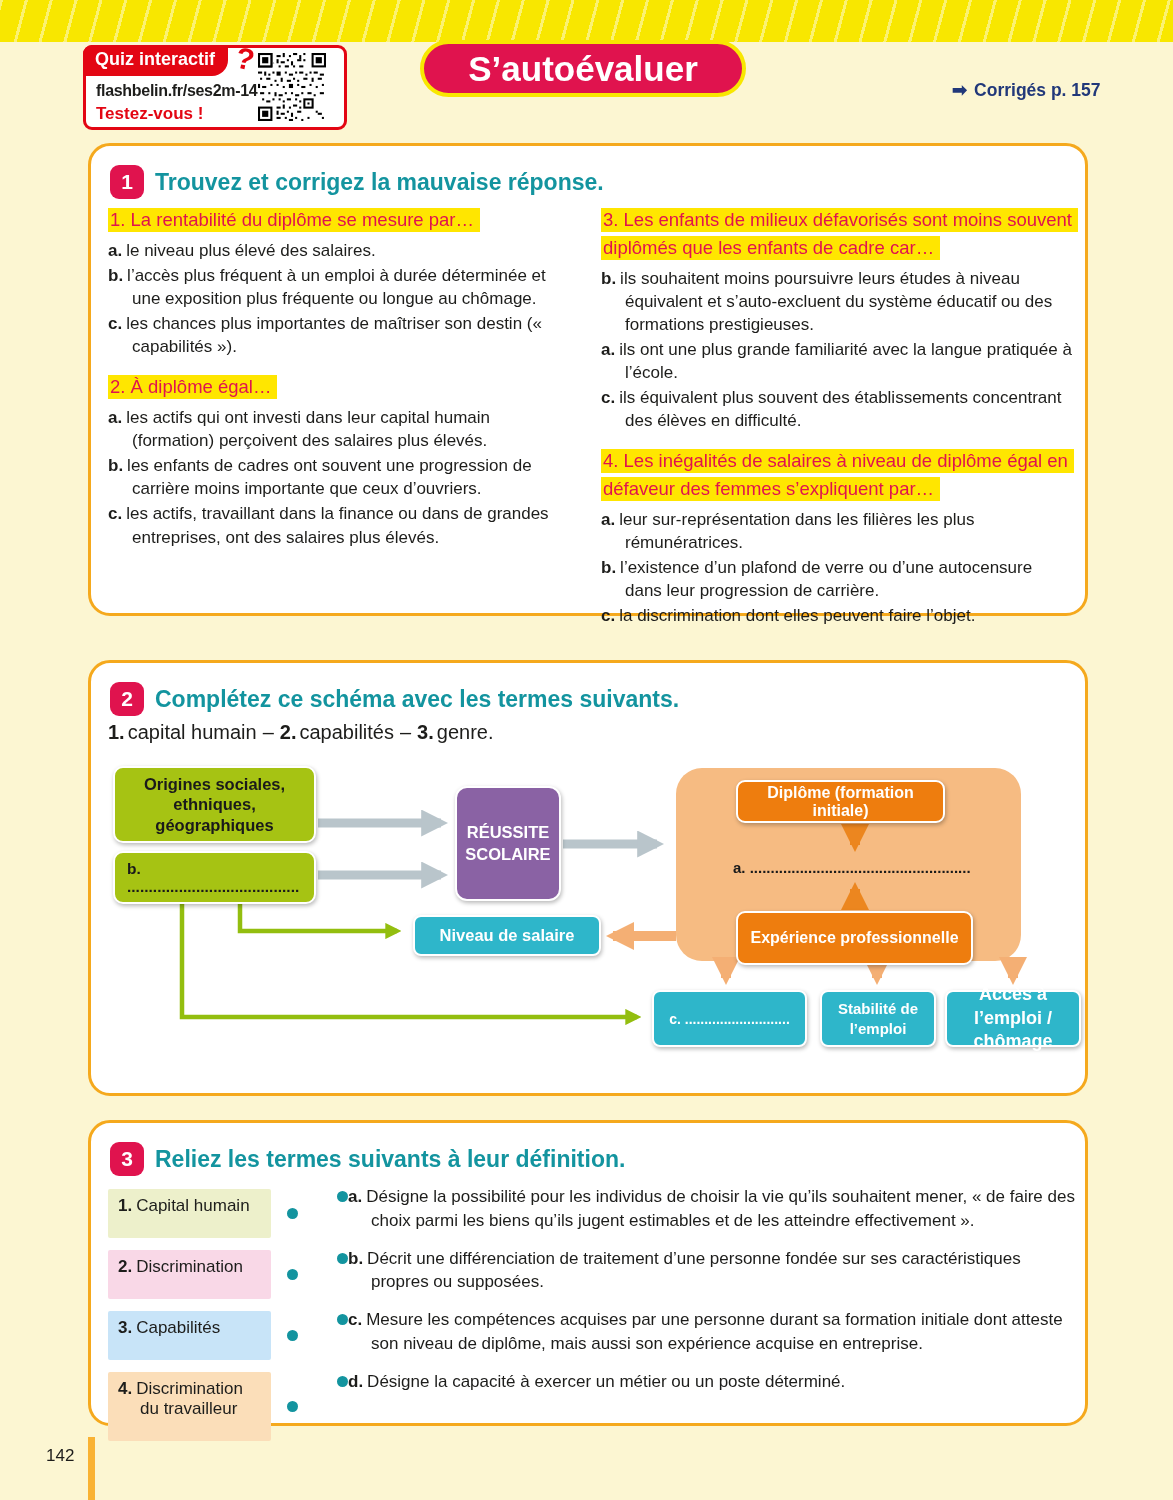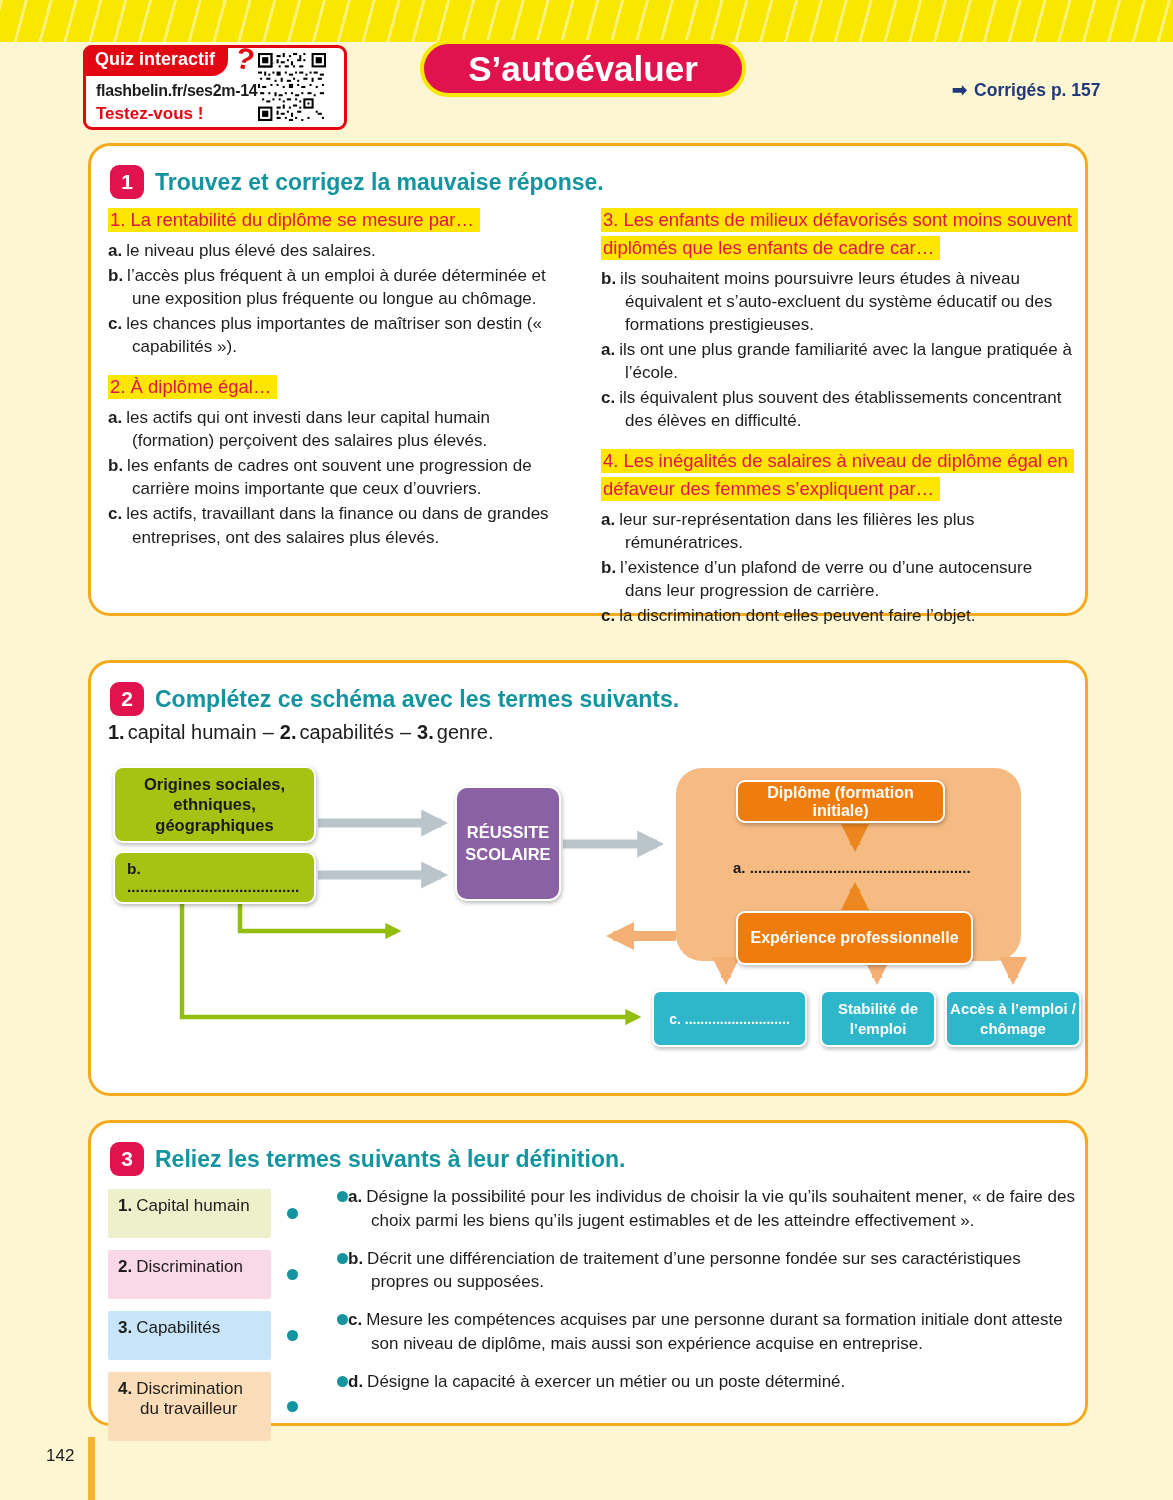--- a/index.html
+++ b/index.html
@@ -59,21 +59,21 @@
   .g1{left:22px;top:103px;width:203px;height:77px;background:#A6C313;border-radius:10px;color:#1a1a1a;font-size:16.5px;line-height:1.25;}
   .g2{left:22px;top:188px;width:203px;height:53px;background:#A6C313;border-radius:10px;color:#1a1a1a;
     font-size:15.5px;justify-content:flex-start;text-align:left;padding-left:12px;}
   .purple{left:364px;top:123px;width:106px;height:115px;background:#8A62A4;border-radius:12px;color:#fff;font-size:16.5px;line-height:1.3;}
   .salary{left:322px;top:252px;width:188px;height:41px;background:#2EB6CA;border-radius:8px;color:#fff;font-size:16.5px;}
   .obox1{left:645px;top:117px;width:209px;height:43px;background:#EE7D0E;border-radius:9px;color:#fff;font-size:16px;}
   .obox2{left:645px;top:248px;width:237px;height:54px;background:#EE7D0E;border-radius:9px;color:#fff;font-size:16px;}
   .blank-a{position:absolute;left:642px;top:196px;width:240px;color:#1a1a1a;font-weight:bold;font-size:15px;}
   .tc{left:561px;top:327px;width:155px;height:57px;background:#2EB6CA;border-radius:8px;color:#fff;font-size:14px;}
   .tstab{left:729px;top:327px;width:116px;height:57px;background:#2EB6CA;border-radius:8px;color:#fff;font-size:15px;line-height:1.3;}
-  .tacc{left:854px;top:327px;width:136px;height:57px;background:#2EB6CA;border-radius:8px;color:#fff;font-size:15px;line-height:1.3;}
+  .tacc{left:854px;top:327px;width:136px;height:57px;background:#2EB6CA;border-radius:8px;color:#fff;font-size:18px;line-height:1.3;}
 
   
   .terms-col{position:absolute;left:17px;top:66px;}
   .term-row{display:flex;align-items:center;margin-bottom:12px;}
   .term-box{width:163px;box-sizing:border-box;padding:7px 6px 22px 10px;font-size:17px;color:#1d1d1b;
     border-radius:2px;padding-left:32px;text-indent:-22px;}
   .term-box b{margin-right:4px;}
   .t1{background:#EDF0CB;}
   .t2{background:#F9D8E7;}
   .t3{background:#C8E4F8;}
@@ -287,20 +287,21 @@
       <line x1="764" y1="162" x2="764" y2="182" stroke="#EC861F" stroke-width="10" marker-end="url(#mord)"></line>
       <line x1="764" y1="246" x2="764" y2="226" stroke="#EC861F" stroke-width="10" marker-end="url(#mord)"></line>
 
       <polyline points="149,241 149,268 306,268" fill="none" stroke="#93BE0F" stroke-width="4.5" marker-end="url(#mgreen)"></polyline>
       <polyline points="91,241 91,354 546,354" fill="none" stroke="#93BE0F" stroke-width="4.5" marker-end="url(#mgreen)"></polyline>
     </svg>
 
     <div class="dbox g1">Origines sociales, ethniques, géographiques</div>
     <div class="dbox g2">b. ........................................</div>
     <div class="dbox purple">RÉUSSITE SCOLAIRE</div>
+    <div class="dbox salary">Niveau de salaire</div>
     <div class="dbox obox1">Diplôme (formation initiale)</div>
     <div class="blank-a">a. .....................................................</div>
     <div class="dbox obox2">Expérience professionnelle</div>
     <div class="dbox tc">c. ...........................</div>
     <div class="dbox tstab">Stabilité de l’emploi</div>
     <div class="dbox tacc">Accès à l’emploi / chômage</div>
   </div>
 
   <div class="panel panel3">
     <div class="sec-badge">3</div>

